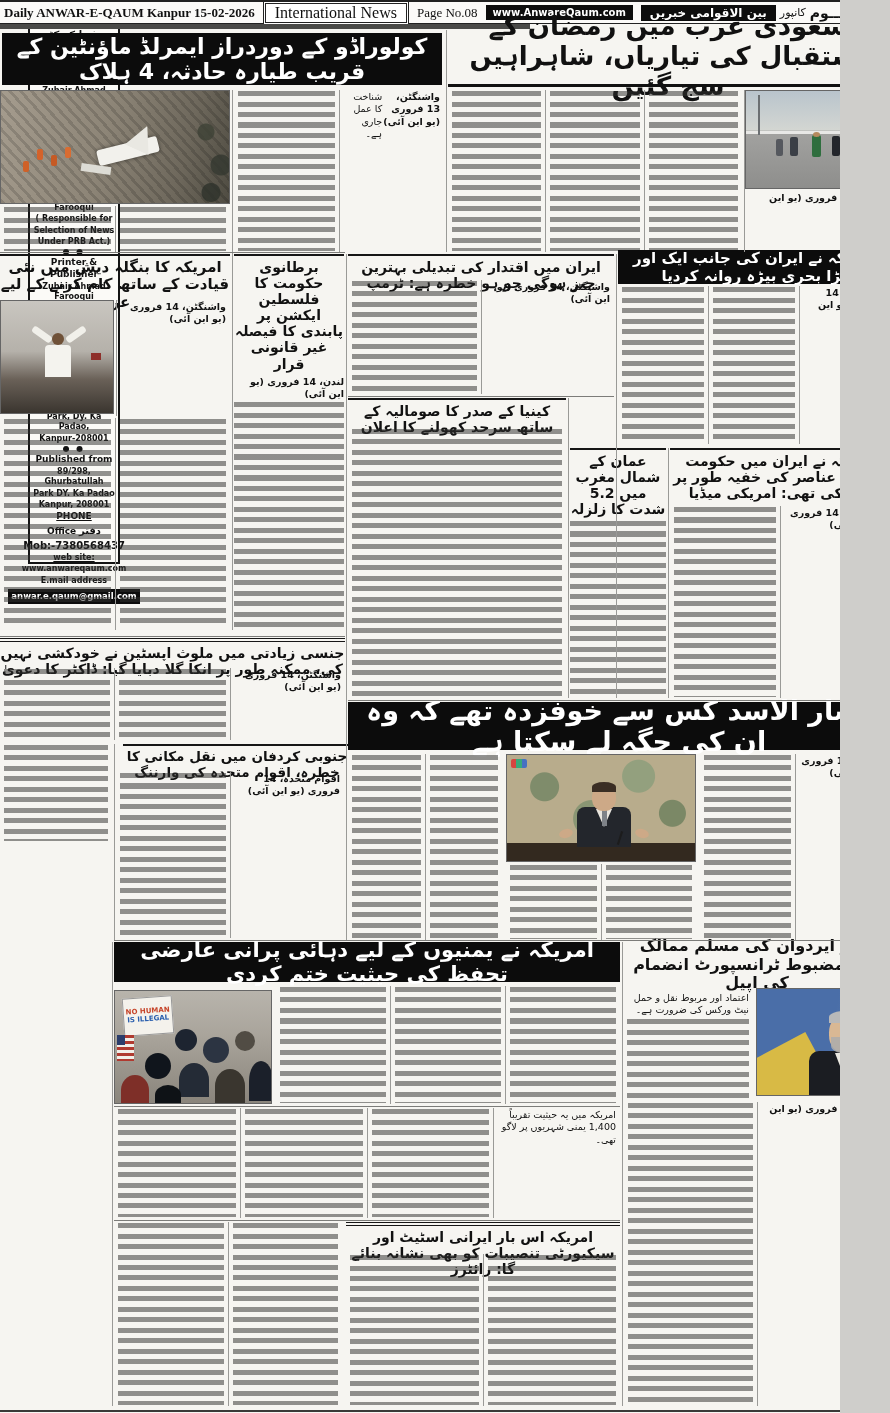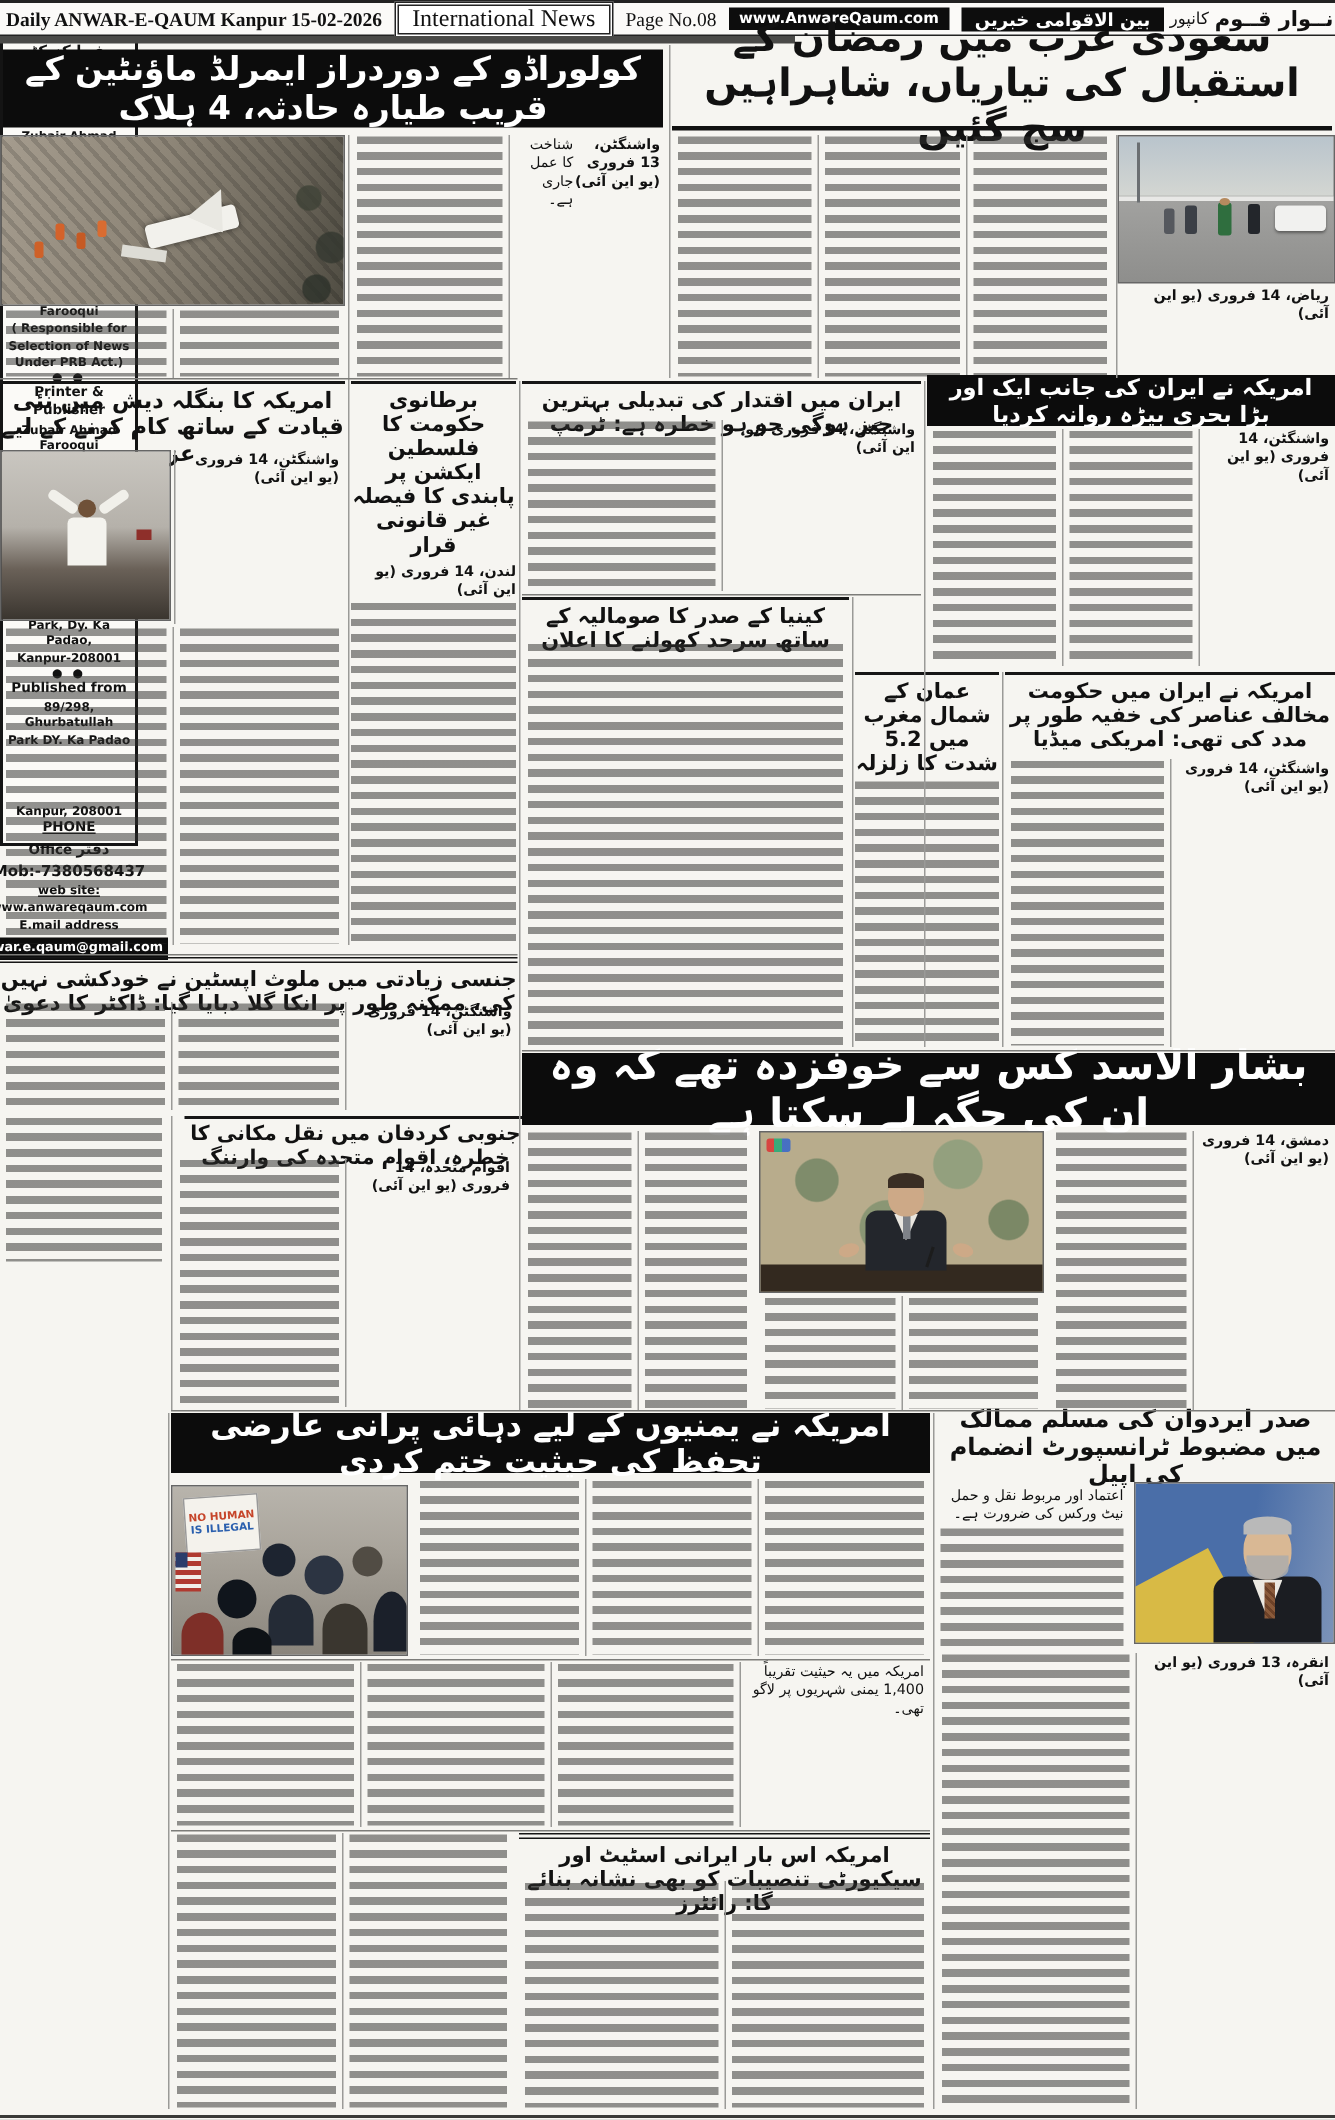--- a/index.html
+++ b/index.html
@@ -1,17 +1,17 @@
 <!DOCTYPE html>
 <html><head>
 <meta charset="utf-8">
 <style>
   html,body{margin:0;padding:0;background:#cfcecb;}
-  .page{position:relative;width:890px;height:1413px;background:#f6f5f1;overflow:hidden;
-        font-family:"DejaVu Sans",sans-serif;color:#111;}
+  .page{position:relative;width:812px;height:1413px;background:#f6f5f1;overflow:hidden;
+        font-family:"DejaVu Sans",sans-serif;color:#111;padding-left:28px;}
   .abs{position:absolute;}
   
   .masthead{left:0;top:0;width:890px;height:24px;display:flex;align-items:center;
             border-top:2px solid #222;border-bottom:1px solid #222;background:#fbfaf8;padding:0 4px;box-sizing:border-box;gap:4px;}
   .stripes{flex:1;height:12px;background:repeating-linear-gradient(to bottom,#444 0 1px,transparent 1px 3.5px);opacity:.7;}
   .mh-brand{font-family:"Liberation Serif",serif;font-weight:700;font-size:13px;white-space:nowrap;}
   .mh-int{border:3px double #222;padding:0 9px;font-family:"Liberation Serif",serif;font-size:16px;white-space:nowrap;background:#fff;}
   .mh-page{font-family:"Liberation Serif",serif;font-size:13px;white-space:nowrap;}
   .badge{background:#0d0d0d;color:#fff;font-size:10px;font-weight:700;padding:2px 7px;white-space:nowrap;}
   .badge.urdu{font-size:12px;padding:1px 9px;}
@@ -310,21 +310,21 @@
     <div class="dots">● ●</div>
     <div class="b">Printed at</div>
     <div class="b" style="font-size:8px;">Farooqui Printers</div>
     <div class="b" style="font-size:8px;">89/298, Ghurbatullah</div>
     <div class="b" style="font-size:8px;">Park, Dy. Ka Padao,</div>
     <div class="b" style="font-size:8px;">Kanpur-208001</div>
     <div class="dots">● ●</div>
     <div class="b">Published from</div>
     <div class="b" style="font-size:8px;">89/298, Ghurbatullah</div>
     <div class="b" style="font-size:8px;">Park DY. Ka Padao</div>
-    <div class="b" style="font-size:8px;margin-top:36px;">Kanpur, 208001</div>
+    <div class="b" style="font-size:8px;">Kanpur, 208001</div>
     <div class="b ul">PHONE</div>
     <div>
       <span class="b">Office</span>
       <span class="u9">دفتر</span>
     </div>
     <div class="b" style="font-size:10px;">Mob:-7380568437</div>
     <div class="b ul" style="font-size:8px;">web site:</div>
     <div class="b" style="font-size:8px;">www.anwareqaum.com</div>
     <div class="b" style="font-size:8px;">E.mail address</div>
     <div class="sb-email">anwar.e.qaum@gmail.com</div>

